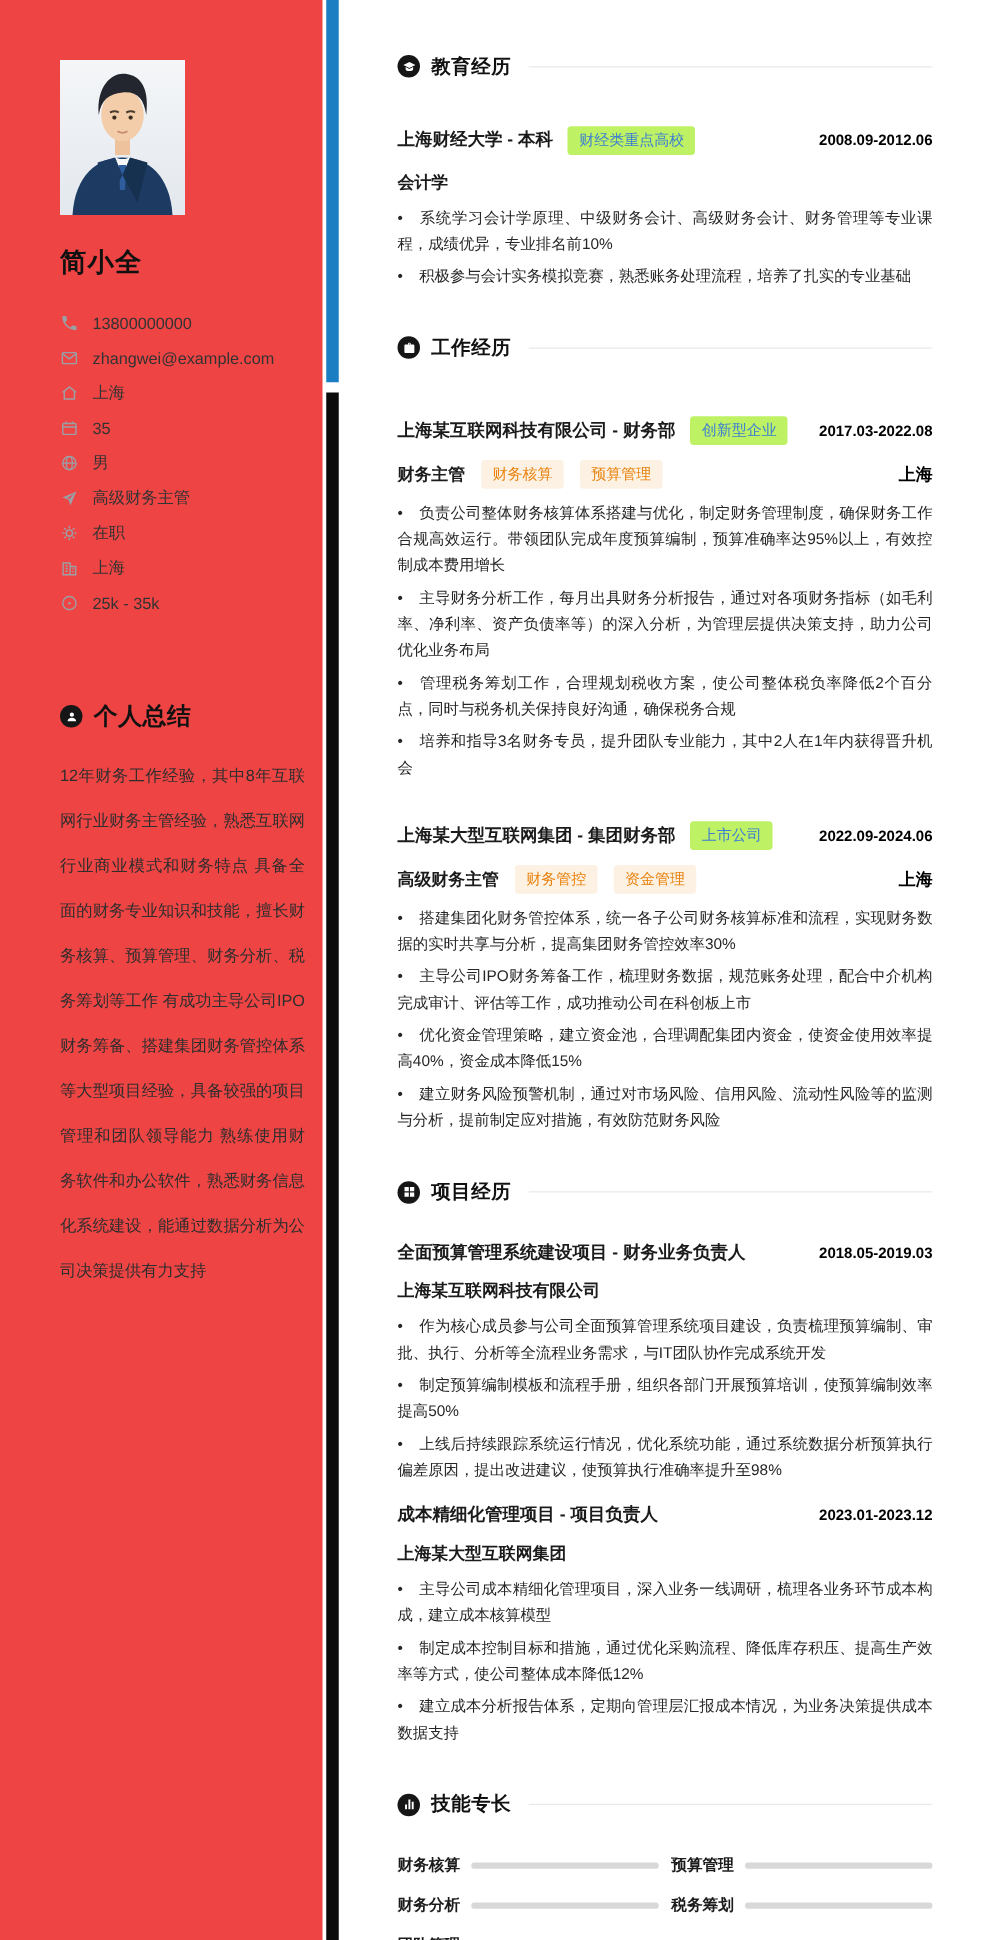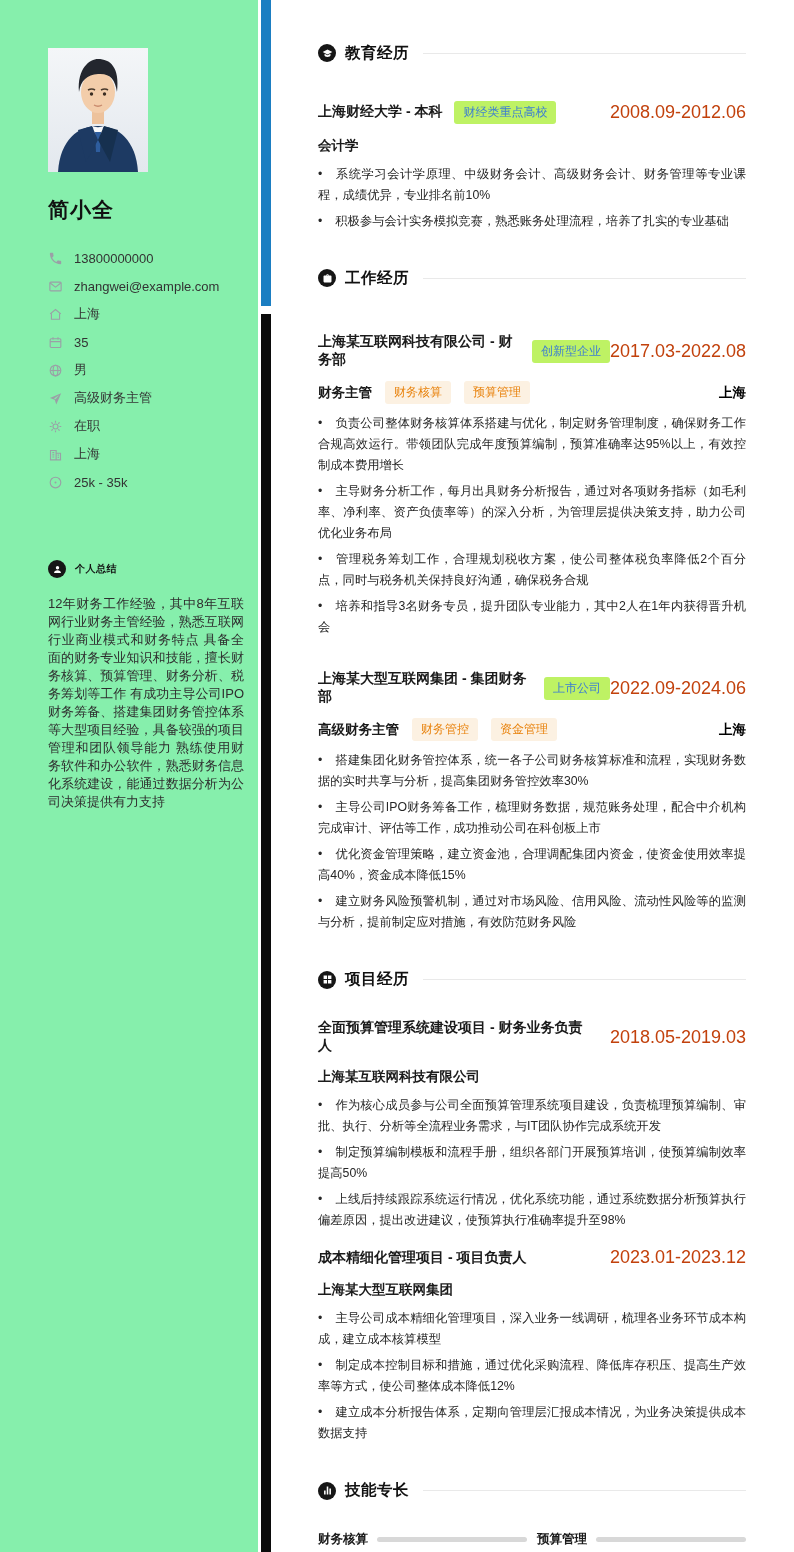--- a/index.html
+++ b/index.html
@@ -7,42 +7,42 @@
     width:794px;height:1552px;overflow:hidden;position:relative;
     background:#ffffff;
     font-family:"Liberation Sans","DejaVu Sans",sans-serif;
     -webkit-font-smoothing:antialiased;
   }
   .page{position:relative;width:794px;height:1552px;}
 
   
   .sidebar{
     position:absolute;left:0;top:0;bottom:0;width:258px;
-    background:#86efac;box-sizing:border-box;
+    background:#ef4444;box-sizing:border-box;
     padding:48px 14px 20px 48px;
   }
   .photo{
     width:100px;height:124px;overflow:hidden;background:#e9edf1;
   }
   .photo svg{display:block;}
   .name{
     margin:24px 0 0 0;font-size:21px;font-weight:bold;color:#111;letter-spacing:1px;
   }
   .contact{list-style:none;margin:20px 0 0 0;padding:0;}
   .contact li{
     display:flex;align-items:center;height:28px;font-size:13px;color:#333;
   }
   .cicon{width:15px;height:15px;margin-right:11px;flex:0 0 15px;display:inline-flex;}
   .cicon svg{width:15px;height:15px;}
 
   .summary{margin-top:64px;}
   .s-head{display:flex;align-items:center;}
-  .s-title{font-size:10px;font-weight:bold;color:#111;letter-spacing:.5px;}
+  .s-title{font-size:19px;font-weight:bold;color:#111;letter-spacing:.5px;}
   .summary p{
-    margin:17px 0 0 0;font-size:13px;line-height:18px;color:#2e2e2e;
+    margin:17px 0 0 0;font-size:13px;line-height:36px;color:#2e2e2e;
     text-align:justify;
   }
 
   
   .divider{position:absolute;left:261px;top:0;bottom:0;width:10px;}
   .divider .blue{height:306px;background:#1b7ec2;}
   .divider .gap{height:8px;background:#ffffff;}
   .divider .black{position:absolute;top:314px;bottom:0;left:0;right:0;background:#0b0b0b;}
 
   
@@ -60,21 +60,21 @@
   .sec-icon svg{width:11px;height:11px;}
   .sec-title{font-size:15.5px;font-weight:bold;color:#111;letter-spacing:.5px;}
   .rule{flex:1;height:1px;background:#e9e9e9;margin-left:14px;}
 
   .entry-head{display:flex;align-items:center;margin-top:15px;}
   .entry-title{font-size:14px;font-weight:bold;color:#1b1b1b;}
   .badge{
     margin-left:12px;font-size:12px;color:#3d7ed2;background:#bef264;
     padding:3px 9px;border-radius:3px;white-space:nowrap;
   }
-  .date{margin-left:auto;font-size:18px;font-weight:normal;color:#c2410c;white-space:nowrap;}
+  .date{margin-left:auto;font-size:12px;font-weight:bold;color:#000000;white-space:nowrap;}
   .role-row{display:flex;align-items:center;margin-top:12px;}
   .role{font-size:13.5px;font-weight:bold;color:#1b1b1b;}
   .tag{
     margin-left:13px;font-size:12px;color:#e8820c;background:#fcf1e2;
     padding:3px 9px;border-radius:3px;white-space:nowrap;
   }
   .loc{margin-left:auto;font-size:13.5px;font-weight:bold;color:#000;}
   .subtitle{margin-top:13px;font-size:13.5px;font-weight:bold;color:#1b1b1b;}
 
   ul.bullets{list-style:none;margin:9px 0 0 0;padding:0;}

